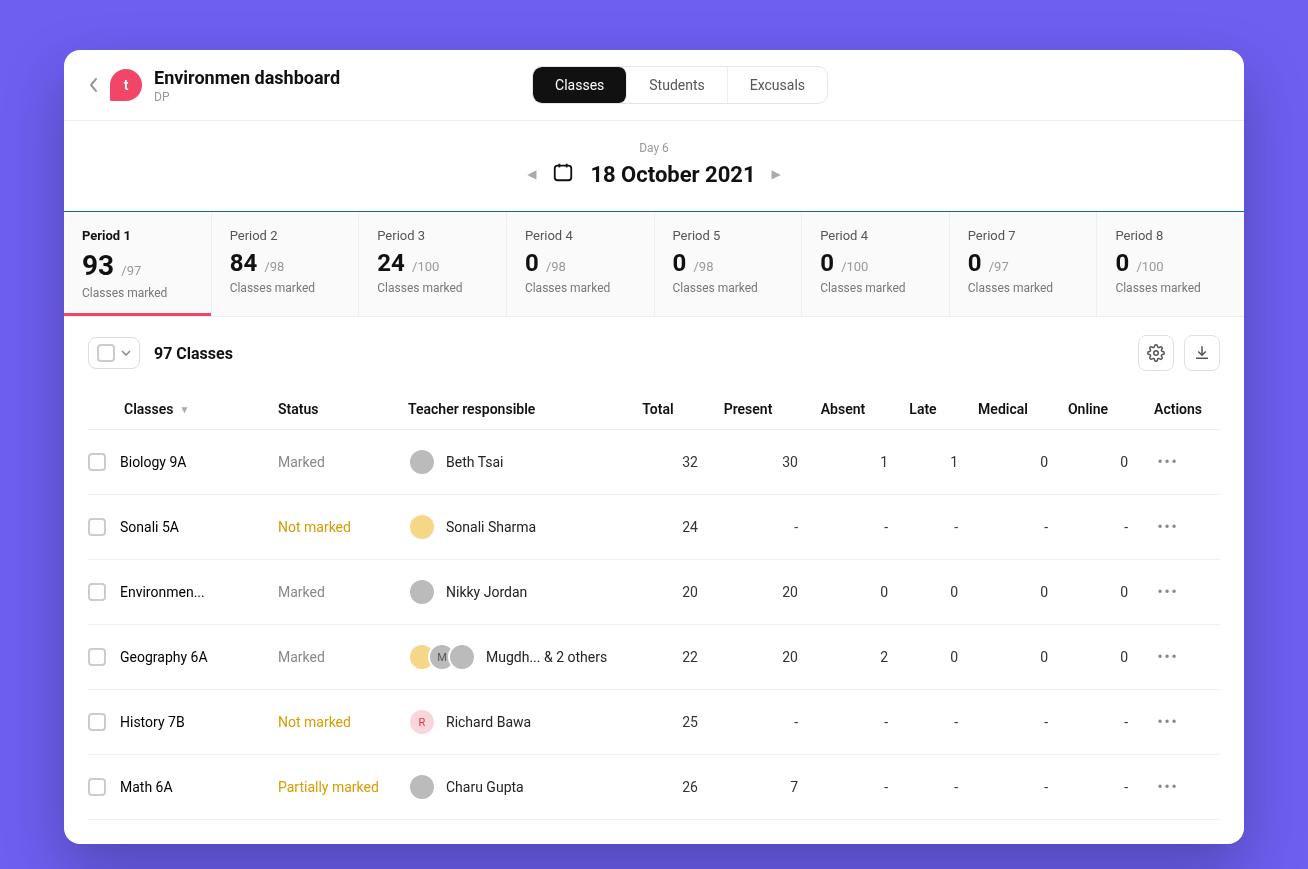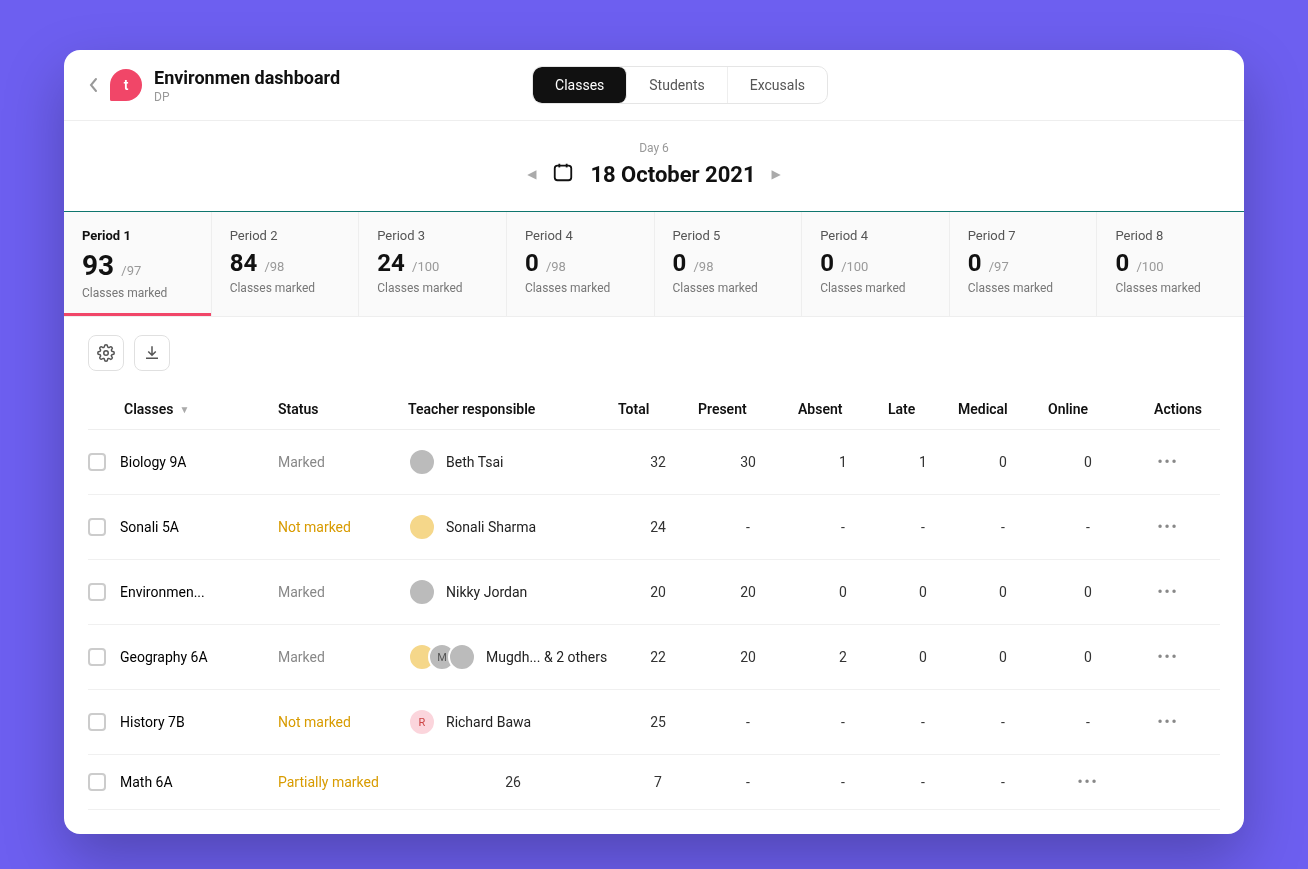--- a/index.html
+++ b/index.html
@@ -89,30 +89,30 @@
   display:flex; align-items:center; justify-content:center; cursor:pointer; color:#555;
 }
 .table { width:100%; padding:0 24px 24px; }
 .table-header {
   display:grid;
   grid-template-columns: 190px 130px 210px 80px 100px 90px 70px 90px 80px 80px;
   padding:12px 0; border-bottom:1px solid #eee;
   font-size:14px; font-weight:600; color:#111;
 }
 .th-classes { display:flex; align-items:center; gap:6px; padding-left:36px; }
-.th-center { }
+.th-center { text-align:center; }
 .th-right { text-align:right; padding-right:6px; }
 .table-row {
   display:grid;
   grid-template-columns: 190px 130px 210px 80px 100px 90px 70px 90px 80px 80px;
   padding:18px 0; border-bottom:1px solid #f0f0f0;
   font-size:14px; align-items:center;
 }
 .cell-class { display:flex; align-items:center; gap:14px; }
-.cell-center { text-align:center; color:#333; }
+.cell-center { text-align:right; color:#333; }
 .cell-actions { text-align:center; color:#888; cursor:pointer; letter-spacing:2px; font-weight:bold;}
 .status-marked { color:#888; }
 .status-notmarked { color:#d89b00; }
 .status-partial { color:#d89b00; }
 .teacher-cell { display:flex; align-items:center; gap:10px; }
 .avatar {
   width:28px; height:28px; border-radius:50%; background:#ddd;
   display:flex; align-items:center; justify-content:center; font-size:11px; color:#555;
   flex-shrink:0;
 }
@@ -206,20 +206,29 @@
         <div class="p-sub">Classes marked</div>
       </div>
       <div class="period">
         <div class="p-label">Period 8</div>
         <div><span class="p-num">0</span><span class="p-total"> /100</span></div>
         <div class="p-sub">Classes marked</div>
       </div>
     </div>
 
   <div class="toolbar">
+    <div class="toolbar-left">
+      <div class="master-check">
+        <div class="checkbox"></div>
+        <svg width="10" height="6" viewBox="0 0 10 6">
+            <path d="M1 1 L5 5 L9 1" stroke="#888" stroke-width="1.5" fill="none"></path>
+          </svg>
+      </div>
+      <div class="classes-count">97 Classes</div>
+    </div>
     <div class="toolbar-right">
       <div class="icon-btn">
         <svg width="18" height="18" viewBox="0 0 24 24" fill="none" stroke="currentColor" stroke-width="2">
             <circle cx="12" cy="12" r="3"></circle>
             <path d="M19.4 15a1.7 1.7 0 0 0 .34 1.87l.06.06a2 2 0 1 1-2.83 2.83l-.06-.06a1.7 1.7 0 0 0-1.87-.34 1.7 1.7 0 0 0-1 1.55V21a2 2 0 1 1-4 0v-.09a1.7 1.7 0 0 0-1-1.55 1.7 1.7 0 0 0-1.87.34l-.06.06a2 2 0 1 1-2.83-2.83l.06-.06a1.7 1.7 0 0 0 .34-1.87 1.7 1.7 0 0 0-1.55-1H3a2 2 0 1 1 0-4h.09a1.7 1.7 0 0 0 1.55-1 1.7 1.7 0 0 0-.34-1.87l-.06-.06a2 2 0 1 1 2.83-2.83l.06.06a1.7 1.7 0 0 0 1.87.34H9a1.7 1.7 0 0 0 1-1.55V3a2 2 0 1 1 4 0v.09a1.7 1.7 0 0 0 1 1.55 1.7 1.7 0 0 0 1.87-.34l.06-.06a2 2 0 1 1 2.83 2.83l-.06.06a1.7 1.7 0 0 0-.34 1.87V9a1.7 1.7 0 0 0 1.55 1H21a2 2 0 1 1 0 4h-.09a1.7 1.7 0 0 0-1.55 1z"></path>
           </svg>
       </div>
       <div class="icon-btn">
         <svg width="18" height="18" viewBox="0 0 24 24" fill="none" stroke="currentColor" stroke-width="2">
             <path d="M12 3 L12 15 M7 10 L12 15 L17 10 M4 19 L20 19"></path>
@@ -346,20 +355,26 @@
           <div class="cell-center">-</div>
           <div class="cell-center">-</div>
           <div class="cell-actions">•••</div>
         </div>
         <div class="table-row">
           <div class="cell-class">
             <div class="checkbox"></div>
             <span>Math 6A</span>
           </div>
           <div class="status-partial">Partially marked</div>
+          <div class="teacher-cell">
+            <div class="avatar-stack">
+              <div class="avatar gray"></div>
+            </div>
+            <span class="teacher-name">Charu Gupta</span>
+          </div>
           <div class="cell-center">26</div>
           <div class="cell-center">7</div>
           <div class="cell-center">-</div>
           <div class="cell-center">-</div>
           <div class="cell-center">-</div>
           <div class="cell-center">-</div>
           <div class="cell-actions">•••</div>
         </div>
       </div>
   </div>

